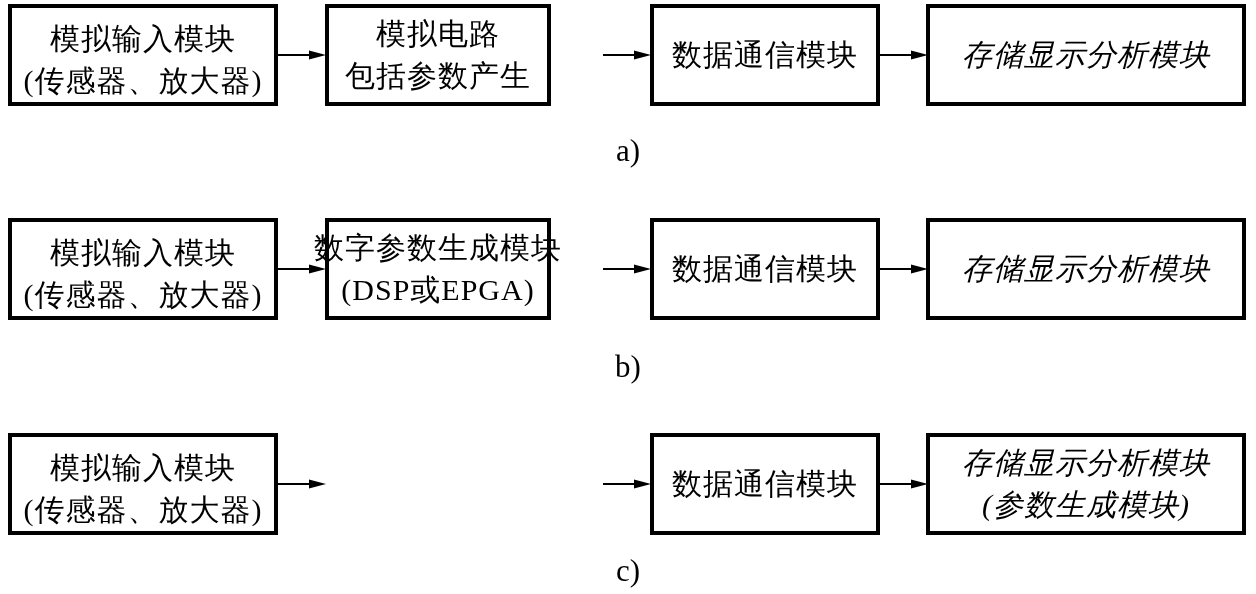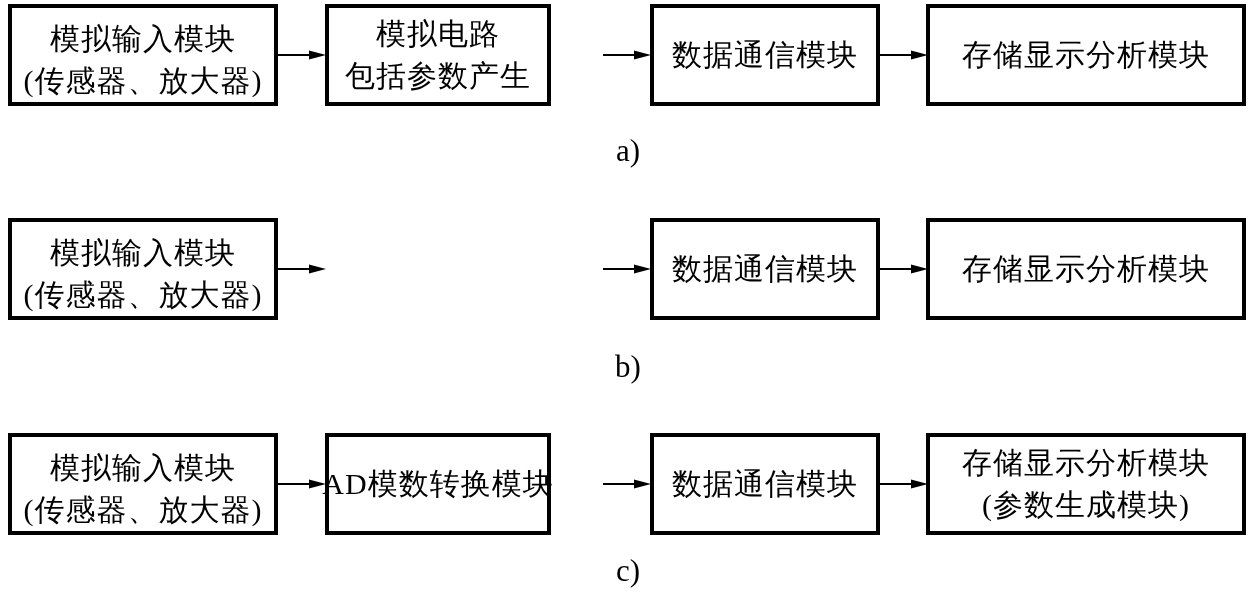--- a/index.html
+++ b/index.html
@@ -29,21 +29,21 @@
     text-align: center;
     font-size: 30px;
     line-height: 42px;
     letter-spacing: 1px;
     white-space: nowrap;
   }
   
   .c1 { left: 8px;   width: 270px; justify-content: flex-end; }
   .c2 { left: 325px; width: 226px; }
   .c3 { left: 650px; width: 230px; }
-  .c4 { left: 926px; width: 320px; }
+  .c4 { left: 926px; width: 320px; font-style: italic; }
   
   .r1 { top: 4px; }
   .r2 { top: 218px; }
   .r3 { top: 433px; }
   .arrow {
     position: absolute;
     width: 48px;
     height: 16px;
   }
   .arrow svg { display: block; }
@@ -109,20 +109,24 @@
   <div class="box c1 r2">
     <span>模拟输入模块</span>
     <span>(传感器、放大器)</span>
   </div>
   <div class="arrow a1 ar2">
     <svg width="48" height="16" viewBox="0 0 48 16">
         <line x1="0" y1="8" x2="34" y2="8" stroke="#000" stroke-width="2"></line>
         <polygon points="48,8 31,3.5 31,12.5" fill="#000"></polygon>
       </svg>
   </div>
+  <div class="box c2 r2">
+    <span>数字参数生成模块</span>
+    <span>(DSP或EPGA)</span>
+  </div>
   <div class="arrow a2 ar2">
     <svg width="48" height="16" viewBox="0 0 48 16">
         <line x1="0" y1="8" x2="34" y2="8" stroke="#000" stroke-width="2"></line>
         <polygon points="48,8 31,3.5 31,12.5" fill="#000"></polygon>
       </svg>
   </div>
   <div class="box c3 r2">
     <span>数据通信模块</span>
   </div>
   <div class="arrow a3 ar2">
@@ -139,23 +143,20 @@
   <div class="box c1 r3">
     <span>模拟输入模块</span>
     <span>(传感器、放大器)</span>
   </div>
   <div class="arrow a1 ar3">
     <svg width="48" height="16" viewBox="0 0 48 16">
         <line x1="0" y1="8" x2="34" y2="8" stroke="#000" stroke-width="2"></line>
         <polygon points="48,8 31,3.5 31,12.5" fill="#000"></polygon>
       </svg>
   </div>
-  <div class="box c2 r3">
-    <span>AD模数转换模块</span>
-  </div>
   <div class="arrow a2 ar3">
     <svg width="48" height="16" viewBox="0 0 48 16">
         <line x1="0" y1="8" x2="34" y2="8" stroke="#000" stroke-width="2"></line>
         <polygon points="48,8 31,3.5 31,12.5" fill="#000"></polygon>
       </svg>
   </div>
   <div class="box c3 r3">
     <span>数据通信模块</span>
   </div>
   <div class="arrow a3 ar3">

